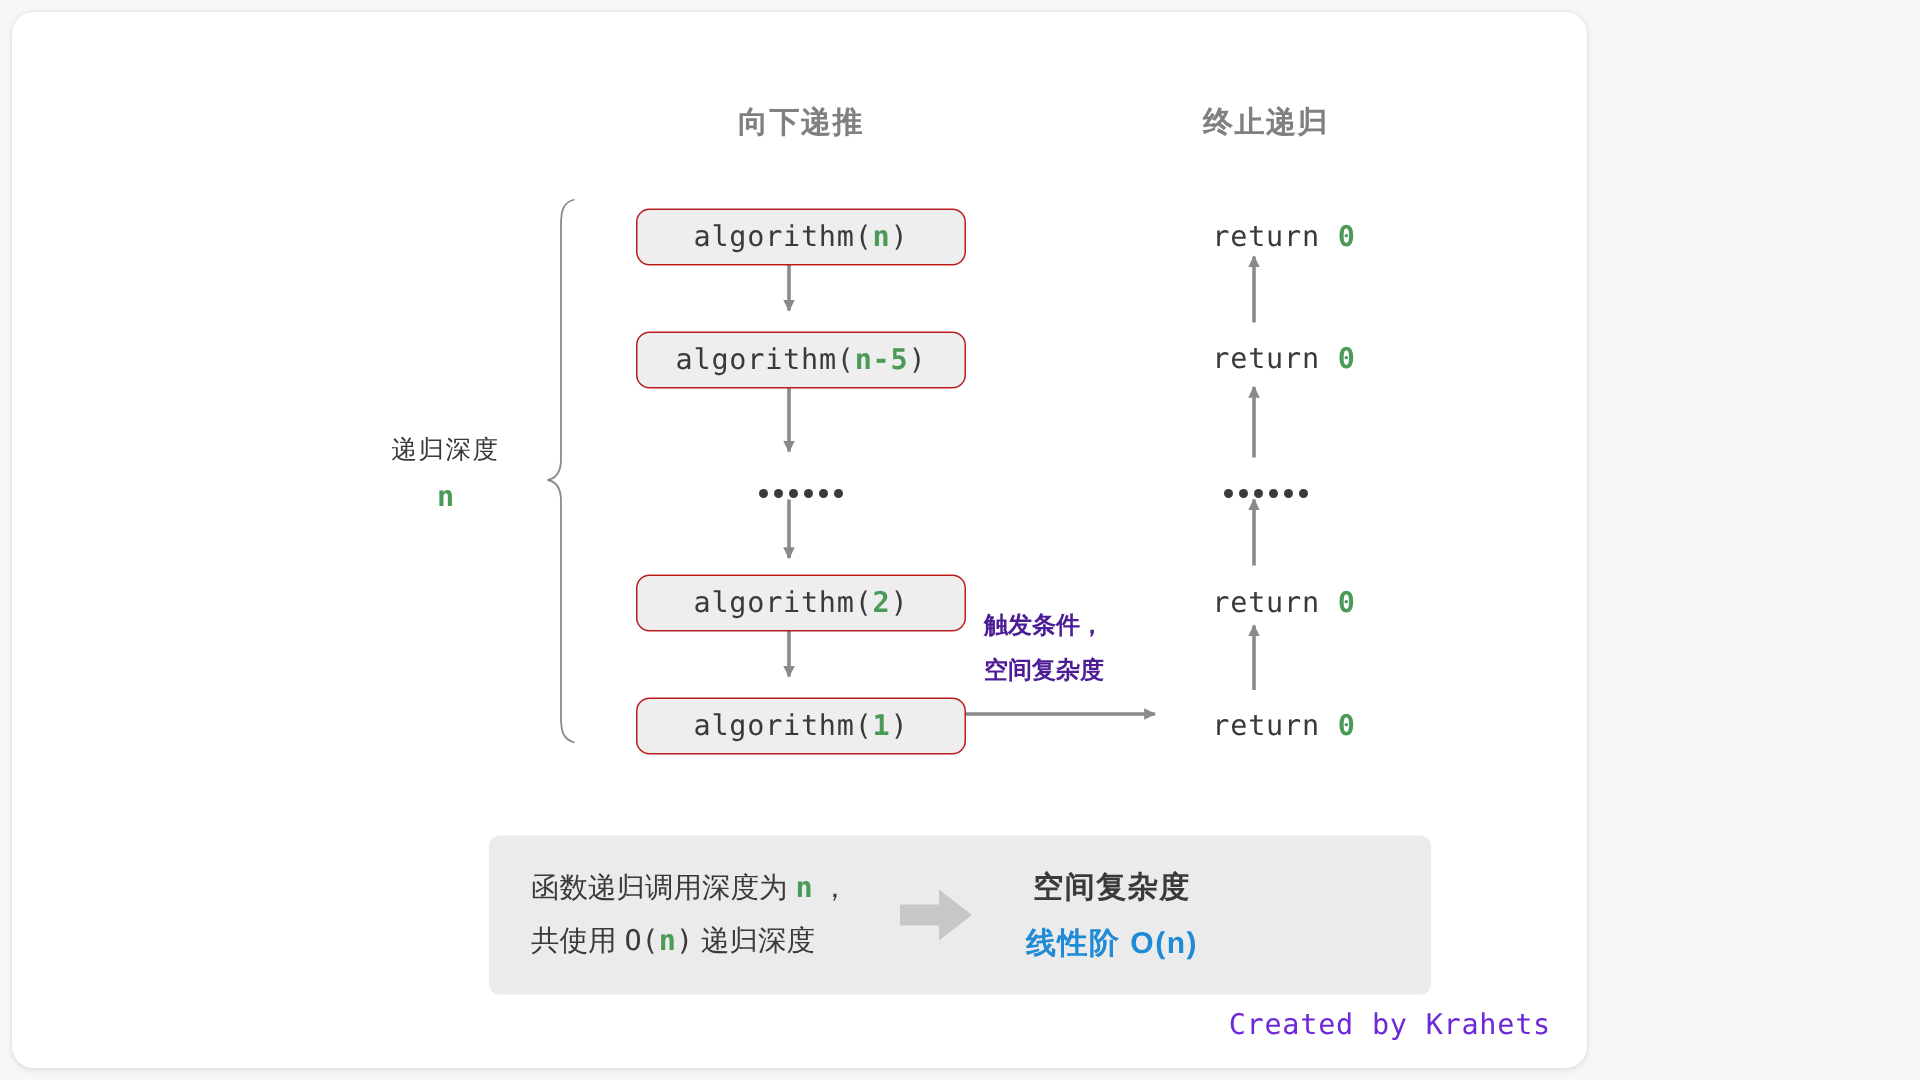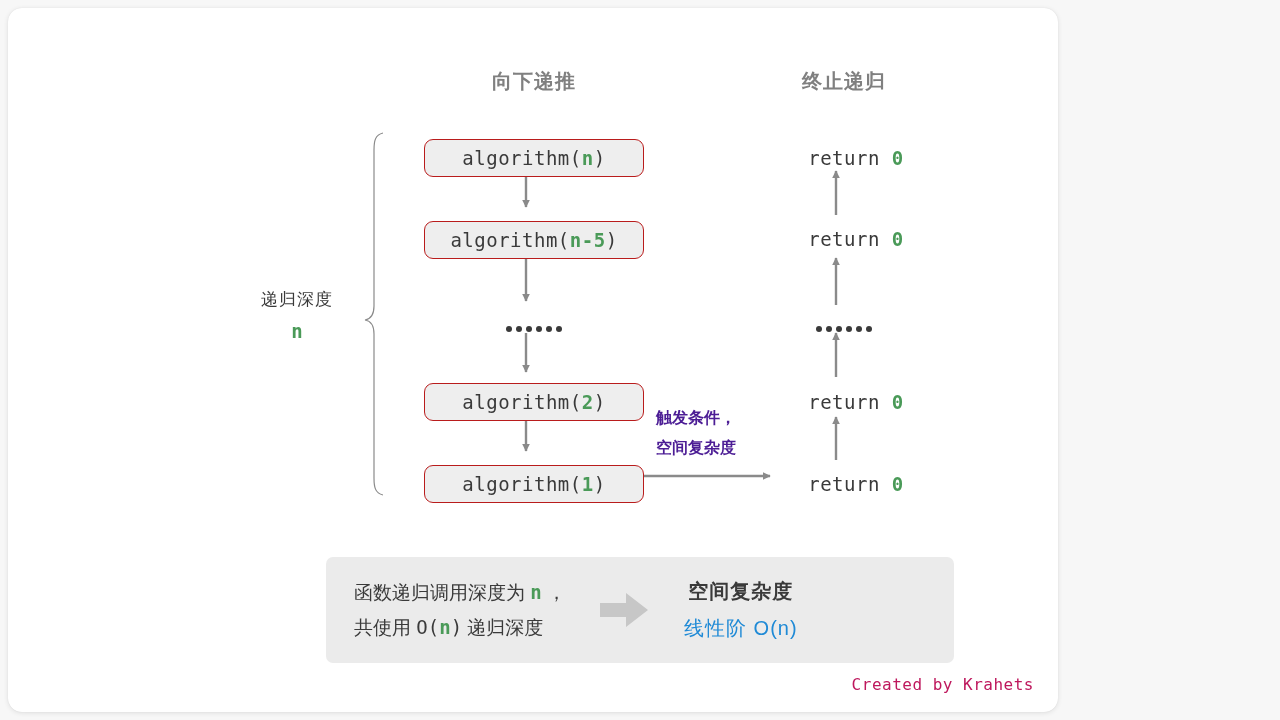--- a/index.html
+++ b/index.html
@@ -159,32 +159,32 @@
     display: block;
     font-size: 20px;
     font-weight: bold;
     color: #3a3a3a;
     letter-spacing: 1px;
   }
   .summary-right .value {
     display: block;
     margin-top: 10px;
     font-size: 20px;
-    font-weight: normal;
+    font-weight: bold;
     color: #1f8ad6;
     letter-spacing: 1px;
   }
 
   .credit {
     position: absolute;
     right: 24px;
     bottom: 18px;
     font-family: "DejaVu Sans Mono", "Liberation Mono", monospace;
-    font-size: 16px;
-    color: #be185d;
+    font-size: 19px;
+    color: #6d28d9;
     letter-spacing: 0.5px;
     margin-left: 40px;
   }
 </style>
 </head>
 <body>
 
 <div class="card">
   <div class="stage">
 

